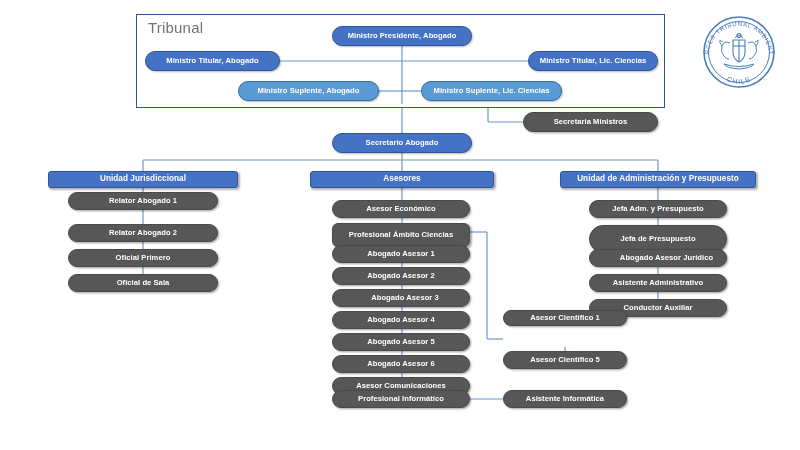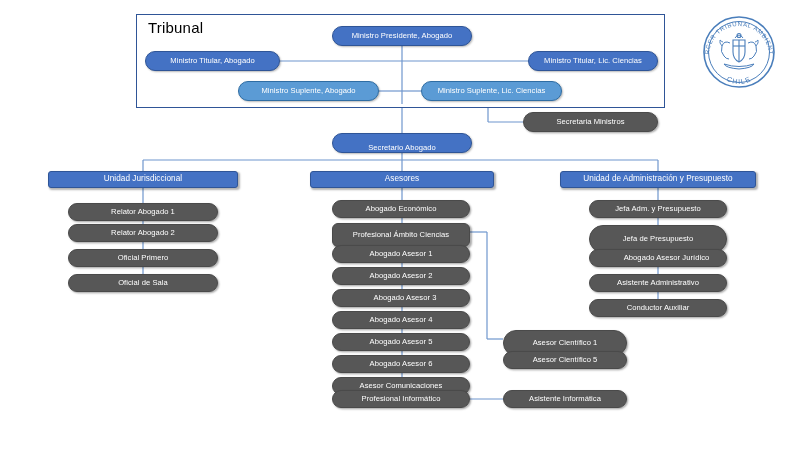--- a/index.html
+++ b/index.html
@@ -37,36 +37,36 @@
     height: 94px;
     border: 1.4px solid #2f5597;
     box-sizing: border-box;
     background: transparent;
   }
   .tribunal-title {
     position: absolute;
     left: 148px;
     top: 19px;
     font-size: 15px;
-    color: #000000;
+    color: #737373;
     letter-spacing: .2px;
     white-space: nowrap;
   }
 
   
   .node {
     position: absolute;
     box-sizing: border-box;
     display: flex;
     align-items: center;
     justify-content: center;
     text-align: center;
     color: #ffffff;
     font-size: 7.6px;
-    font-weight: normal;
+    font-weight: bold;
     letter-spacing: .05px;
     white-space: nowrap;
     line-height: 1;
   }
   .pill {
     border-radius: 999px;
   }
   .blue {
     background: #4472c4;
     border: 1px solid #2f5597;
@@ -201,45 +201,45 @@
   </div>
 
   <div class="node pill lightblue" style="left:421px;top:81px;width:141px;height:20px;">
     <span>Ministro Suplente, Lic. Ciencias</span>
   </div>
 
   <div class="node pill gray" style="left:523px;top:112px;width:135px;height:20px;">
     <span>Secretaria Ministros</span>
   </div>
 
-  <div class="node pill blue" style="left:332px;top:133px;width:140px;height:20px;align-items:flex-end;">
+  <div class="node pill blue" style="left:332px;top:133px;width:140px;height:20px;">
     <span>Secretario Abogado</span>
   </div>
 
   <div class="node unitbar" style="left:48px;top:171px;width:190px;height:17px;">
     <span>Unidad Jurisdiccional</span>
   </div>
-  <div class="node pill gray" style="left:68px;top:203px;width:150px;height:18px;">
+  <div class="node pill gray" style="left:68px;top:192px;width:150px;height:18px;">
     <span>Relator Abogado 1</span>
   </div>
   <div class="node pill gray" style="left:68px;top:224px;width:150px;height:18px;">
     <span>Relator Abogado 2</span>
   </div>
   <div class="node pill gray" style="left:68px;top:249px;width:150px;height:18px;">
     <span>Oficial Primero</span>
   </div>
   <div class="node pill gray" style="left:68px;top:274px;width:150px;height:18px;">
     <span>Oficial de Sala</span>
   </div>
 
   <div class="node unitbar" style="left:310px;top:171px;width:184px;height:17px;">
     <span>Asesores</span>
   </div>
   <div class="node pill gray" style="left:332px;top:200px;width:138px;height:18px;">
-    <span>Abogado Económico</span>
+    <span>Asesor Económico</span>
   </div>
   <div class="node pill gray" style="left:332px;top:223px;width:138px;height:24px;border-radius:6px;">
     <span>Profesional Ámbito Ciencias</span>
   </div>
   <div class="node pill gray" style="left:332px;top:245px;width:138px;height:18px;align-items:center;">
     <span>Abogado Asesor 1</span>
   </div>
   <div class="node pill gray" style="left:332px;top:267px;width:138px;height:18px;">
     <span>Abogado Asesor 2</span>
   </div>
@@ -274,21 +274,21 @@
   <div class="node pill gray" style="left:589px;top:249px;width:138px;height:18px;padding-left:17px;">
     <span>Abogado Asesor Jurídico</span>
   </div>
   <div class="node pill gray" style="left:589px;top:274px;width:138px;height:18px;">
     <span>Asistente Administrativo</span>
   </div>
   <div class="node pill gray" style="left:589px;top:299px;width:138px;height:18px;">
     <span>Conductor Auxiliar</span>
   </div>
 
-  <div class="node pill gray" style="left:503px;top:330px;width:124px;height:26px;">
+  <div class="node pill gray" style="left:503px;top:310px;width:124px;height:16px;">
     <span>Asesor Científico 1</span>
   </div>
   <div class="node pill gray" style="left:503px;top:351px;width:124px;height:18px;">
     <span>Asesor Científico 5</span>
   </div>
   <div class="node pill gray" style="left:503px;top:390px;width:124px;height:18px;">
     <span>Asistente Informática</span>
   </div>
 
 </div>

